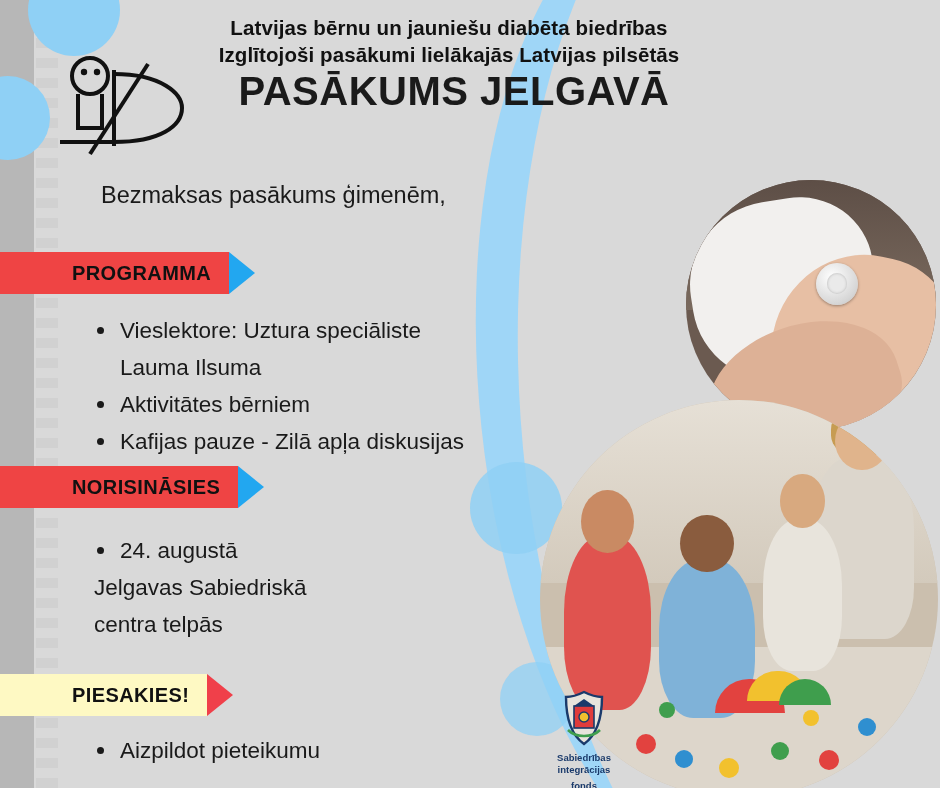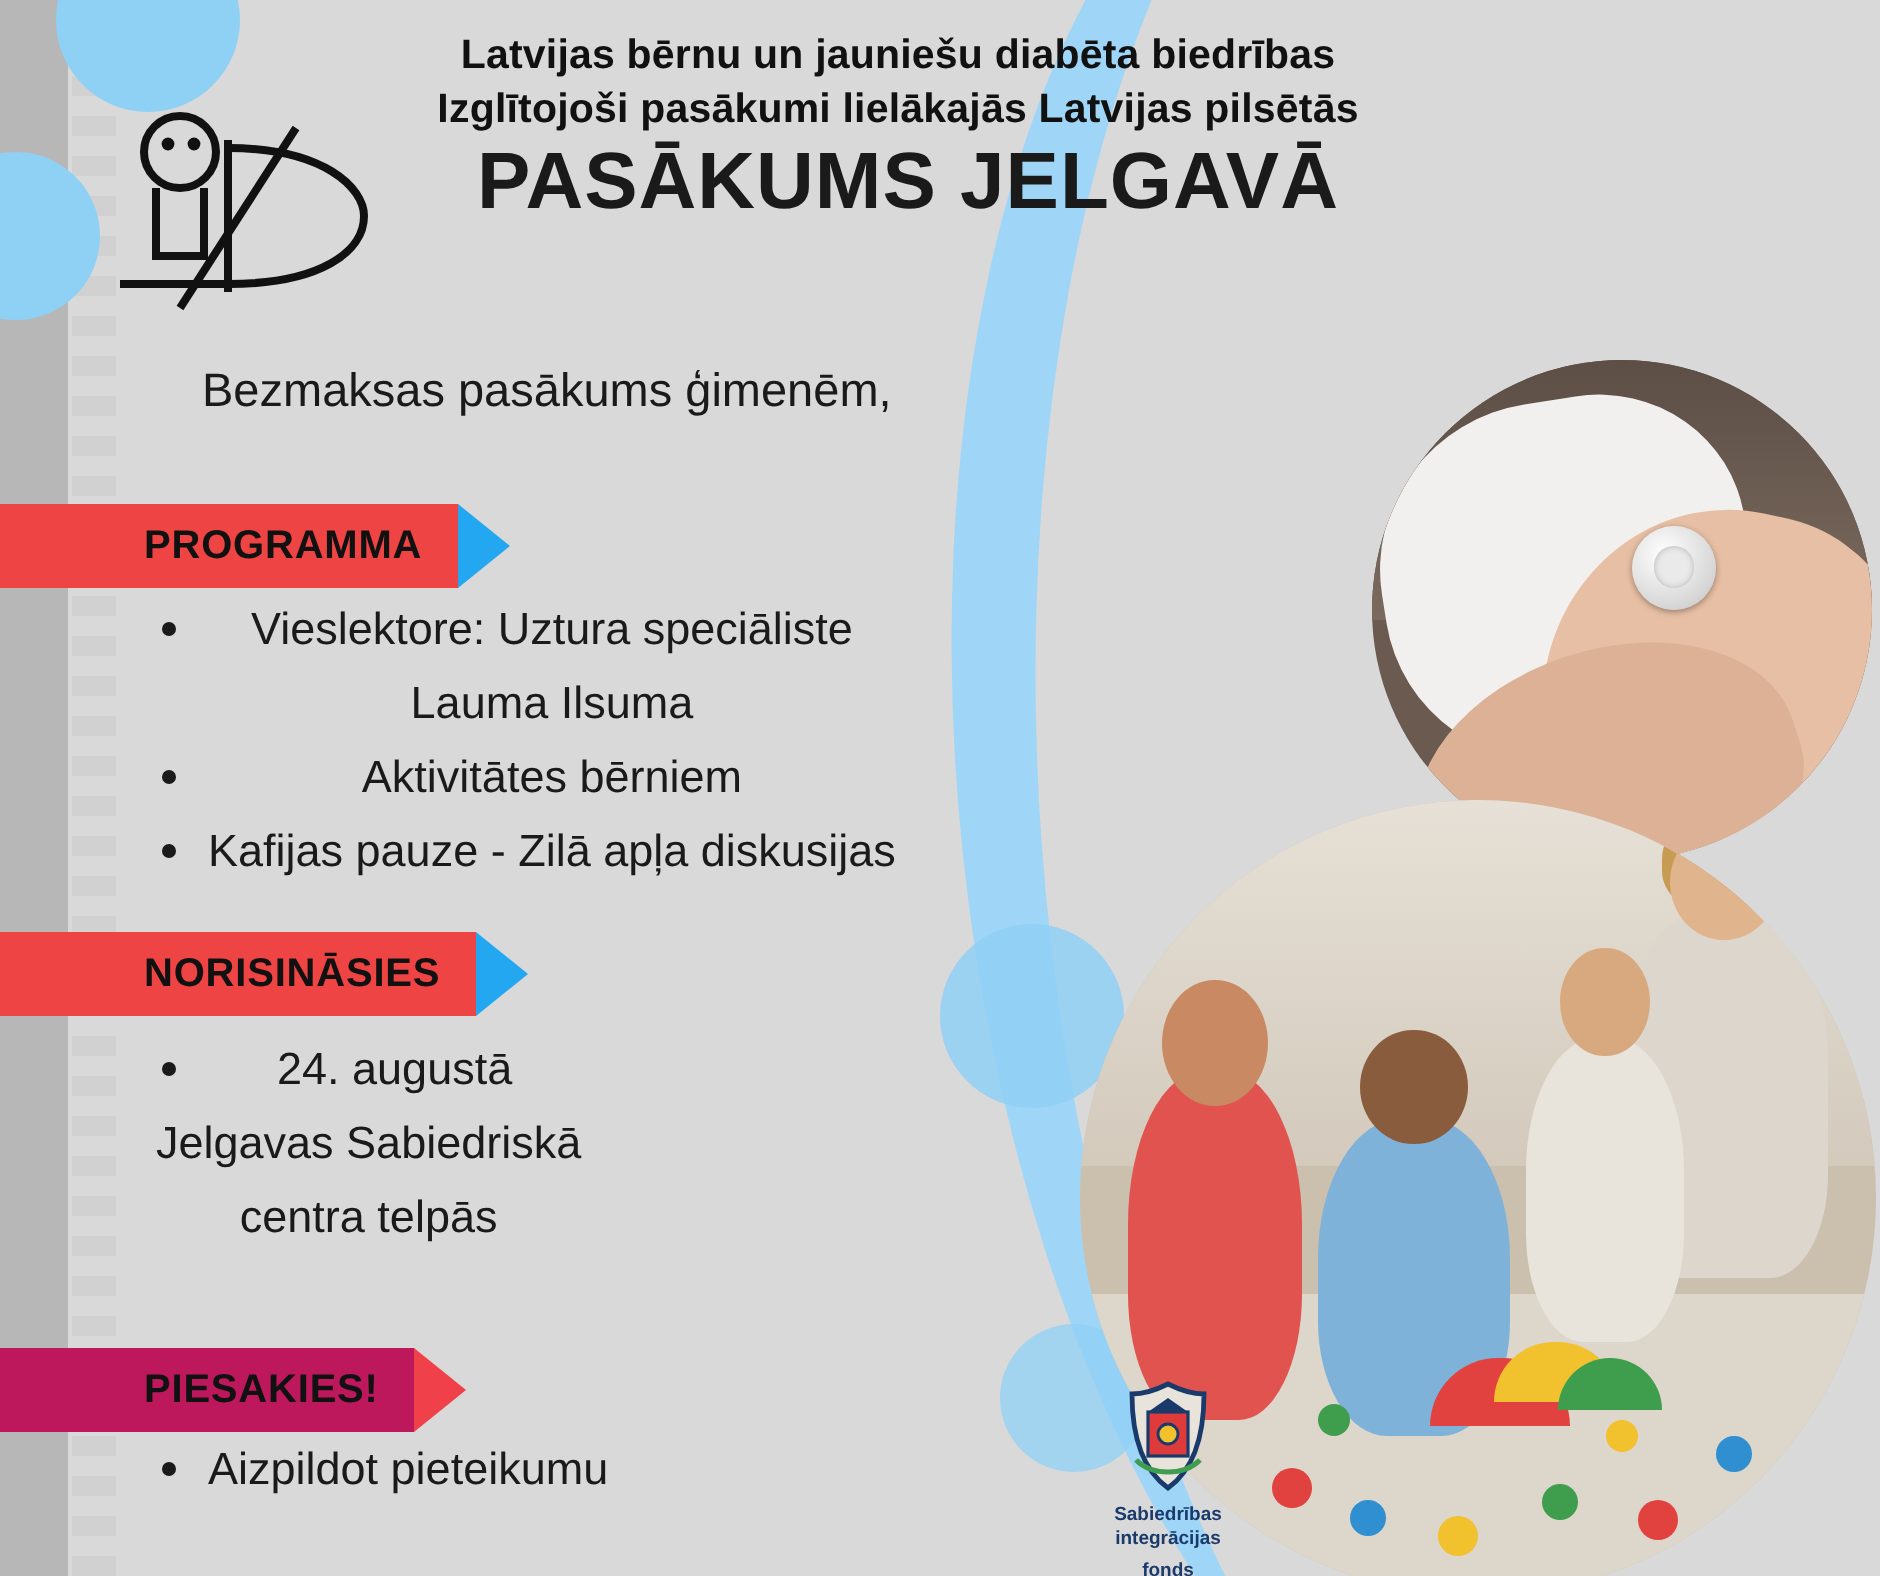--- a/index.html
+++ b/index.html
@@ -145,40 +145,39 @@
     color: #111;
     letter-spacing: .4px;
   }
   .banner .tip {
     width: 0; height: 0;
     border-top: 21px solid transparent;
     border-bottom: 21px solid transparent;
   }
   .banner.blue .band { background: #ef4444; }
   .banner.blue .tip { border-left: 26px solid #22a7f0; }
-  .banner.red .band { background: #be185d; }
+  .banner.red .band { background: #fef9c3; }
   .banner.red .tip { border-left: 26px solid #f0404a; }
 
   .banner-programma { top: 252px; }
   .banner-norisinasies { top: 466px; }
   .banner-piesakies { top: 674px; }
 
   
   .list {
     position: absolute;
     z-index: 5;
     font-size: 22.5px;
     color: #1a1a1a;
     line-height: 1.55;
   }
   .list ul {
-    margin: 0;
+    margin: 16px;
     padding-left: 28px;
     list-style: none;
-    text-align: center;
   }
   .list li {
     position: relative;
     padding-left: 4px;
     margin-bottom: 2px;
   }
   .list li.bulleted::before {
     content: "";
     position: absolute;
     left: -19px; top: 13px;

